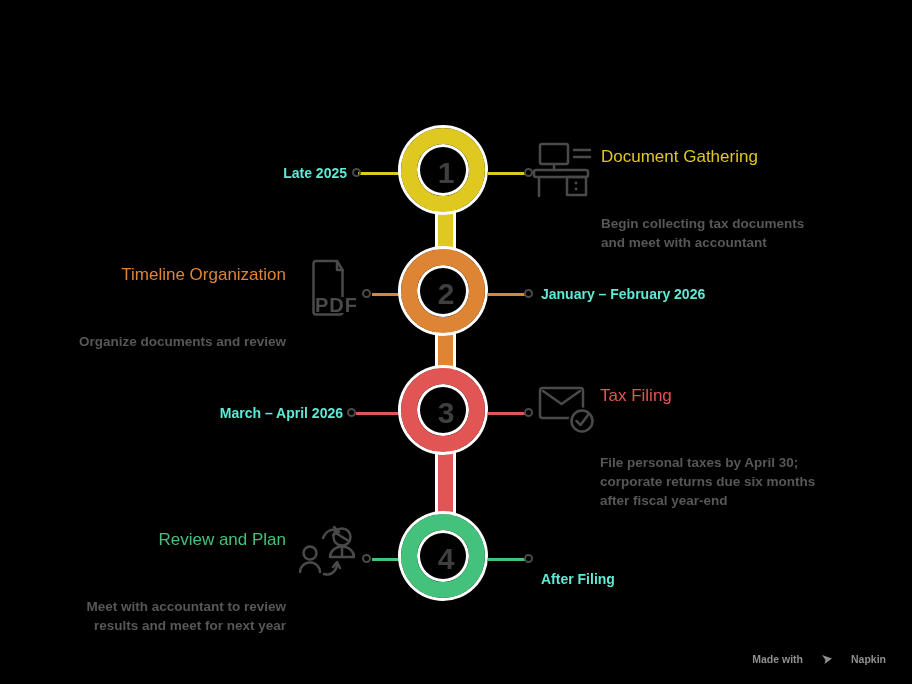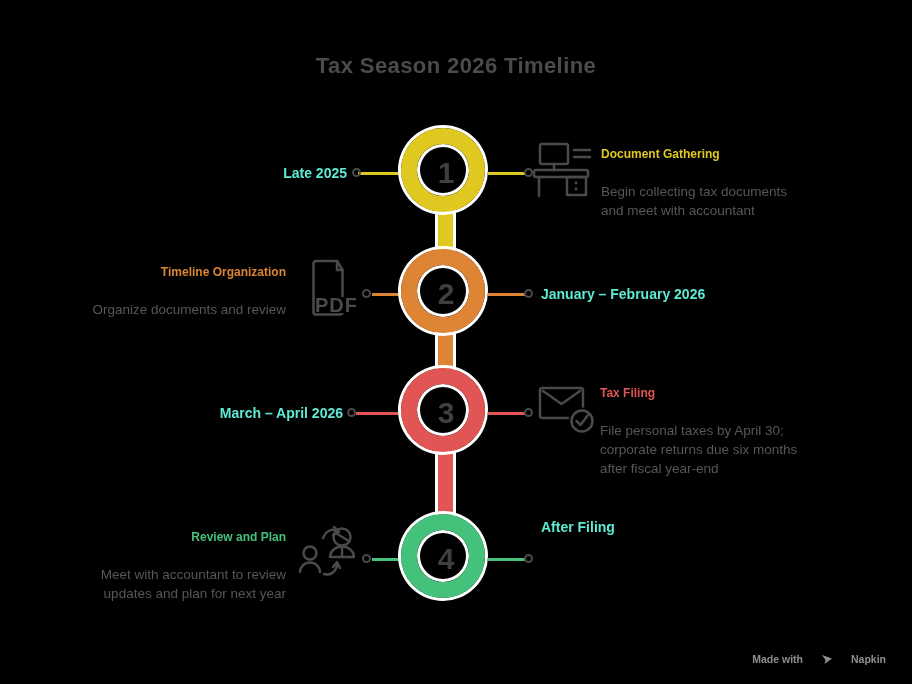--- a/index.html
+++ b/index.html
@@ -10,35 +10,34 @@
   
   .ring{position:absolute;width:52px;height:52px;border-radius:50%;
         border:16px solid #888;box-shadow:0 0 0 3px #fff, inset 0 0 0 3px #fff;
         box-sizing:content-box;z-index:2;background:transparent;}
   .num{position:absolute;width:90px;height:90px;display:flex;align-items:center;
        justify-content:center;font-size:30px;font-weight:bold;color:#3F3F3F;z-index:3;}
   .stub{position:absolute;left:438px;width:15px;box-shadow:0 0 0 3px #fff;z-index:1;}
   .hline{position:absolute;height:2.5px;z-index:0;}
   .dot{position:absolute;width:5px;height:5px;border:2.5px solid #4A4A4A;border-radius:50%;z-index:1;}
   .date{position:absolute;font-size:14px;font-weight:bold;color:#5eead4;white-space:nowrap;}
-  .heading{position:absolute;font-size:12px;font-weight:bold;white-space:nowrap;}
+  .heading{position:absolute;font-size:17px;font-weight:normal;white-space:nowrap;}
   .desc{position:absolute;font-size:13.5px;line-height:19px;color:#575757;
-        font-weight:400;white-space:nowrap;}
+        font-weight:700;white-space:nowrap;margin-top:32px;}
   .right-align{text-align:right;}
   .icon{position:absolute;z-index:1;}
   .icon svg{display:block;}
   .footer{position:absolute;right:26px;bottom:19px;display:flex;align-items:center;gap:18px;
           font-size:10.5px;font-weight:bold;color:#8F8F8F;}
 </style>
 </head>
 <body>
 
 <div class="canvas">
 
-  <div class="title">Tax Season 2026 Timeline</div>
 
   <div class="stub" style="top: 212px; height: 42px; background: rgb(223, 200, 31);"></div>
   <div class="stub" style="top: 333px; height: 40px; background: rgb(221, 133, 52);"></div>
   <div class="stub" style="top: 452px; height: 66px; background: rgb(226, 85, 85);"></div>
 
   <div class="hline" style="left: 358px; top: 172px; width: 46px; background: rgb(223, 200, 31);"></div>
   <div class="hline" style="left: 488px; top: 172px; width: 37px; background: rgb(223, 200, 31);"></div>
   <div class="dot" style="left:352px;top:168px;"></div>
   <div class="dot" style="left:524px;top:168px;"></div>
   <div class="ring" style="left: 401px; top: 128px; border-color: rgb(223, 200, 31);"></div>
@@ -108,37 +107,37 @@
 
   <div class="hline" style="left: 372px; top: 558px; width: 32px; background: rgb(68, 193, 122);"></div>
   <div class="hline" style="left: 488px; top: 558px; width: 37px; background: rgb(68, 193, 122);"></div>
   <div class="dot" style="left:362px;top:554px;"></div>
   <div class="dot" style="left:524px;top:554px;"></div>
   <div class="ring" style="left: 401px; top: 514px; border-color: rgb(68, 193, 122);"></div>
   <div class="num" style="left:401px;top:514px;">4</div>
   <div class="heading right-align" style="right: 626px; top: 530px; color: rgb(68, 193, 122);">Review and Plan</div>
   <div class="desc right-align" style="right:626px;top:565px;">
     <div>Meet with accountant to review</div>
-    <div>updates and plan for next year</div>
+    <div>results and meet for next year</div>
   </div>
   <div class="icon" style="left:299px;top:524px;">
     <svg width="56" height="56" viewBox="0 0 56 56" fill="none" stroke="#4A4A4A" stroke-width="2.5" stroke-linecap="round" stroke-linejoin="round">
       <path d="M24 14 C27 7 33 4 38 7"></path>
       <path d="M35 3 L40 8 L34 11"></path>
       <circle cx="43" cy="13" r="8.5"></circle>
       <path d="M37.5 9.5 L49 16.5"></path>
       <path d="M31 33 a12 10.5 0 0 1 24 0 Z"></path>
       <path d="M43 23 V33"></path>
       <circle cx="11" cy="29" r="6.5"></circle>
       <path d="M1 48 a10 9.5 0 0 1 20 0"></path>
       <path d="M25 50 C31 52 37 48 38 41"></path>
       <path d="M34 43 l4 -5 3 6"></path>
     </svg>
   </div>
-  <div class="date" style="left:541px;top:519px;">After Filing</div>
+  <div class="date" style="left:541px;top:571px;">After Filing</div>
 
   <div class="footer">
     <span>Made with</span>
     <span style="display:inline-flex;">
       <svg width="12" height="12" viewBox="0 0 12 12">
         <path d="M1 2 L11 5.5 L3.5 11 L4.5 7 Z" fill="#8F8F8F"></path>
       </svg>
     </span>
     <span>Napkin</span>
   </div>

